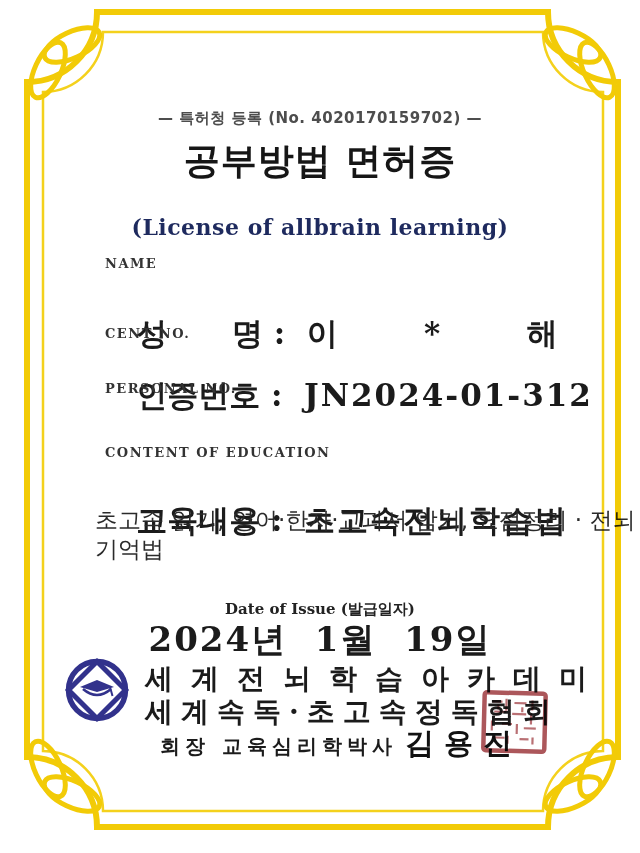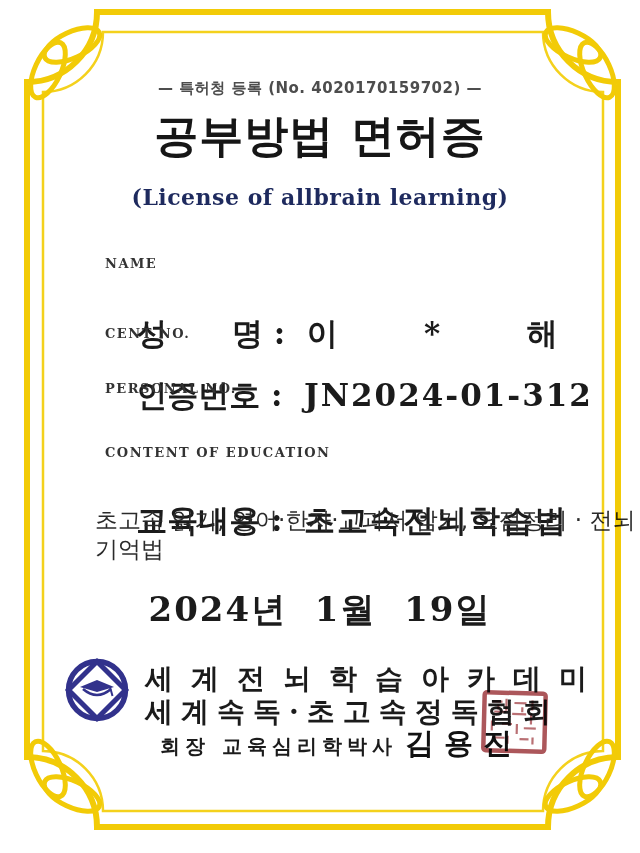--- a/index.html
+++ b/index.html
@@ -1,26 +1,26 @@
 <!DOCTYPE html>
 <html><head>
 <meta charset="utf-8">
 <style>
   html,body{margin:0;padding:0;background:#ffffff;}
   #canvas{
     position:relative;width:640px;height:853px;background:#ffffff;overflow:hidden;
     font-family:"DejaVu Serif","Liberation Serif",serif;
   }
   .abs{position:absolute;line-height:1.25;}
-  .center{left:0;right:0;text-align:center;}
+  .center{left:0;right:0;text-align:center;margin-top:30px;}
   .pre{white-space:pre;text-align:center;}
 
   .reg-line{top:79px;font-family:"DejaVu Sans","Liberation Sans",sans-serif;
     font-size:15px;font-weight:600;color:#4d4d4d;letter-spacing:.5px;}
-  .title{top:108px;font-size:44px;font-weight:bold;color:#161616;letter-spacing:1px;}
+  .title{top:108px;font-size:36px;font-weight:bold;color:#161616;letter-spacing:1px;}
   .subtitle{top:184px;font-size:22px;font-weight:bold;color:#1e2a5e;letter-spacing:.5px;}
 
   .field-label{left:105px;font-size:13px;font-weight:600;color:#333333;letter-spacing:1.5px;}
   .row{left:93px;font-size:31px;font-weight:bold;color:#1b1b1b;}
   .row .val{letter-spacing:2px;}
   .edu-detail{left:95px;top:506px;font-family:"DejaVu Sans","Liberation Sans",sans-serif;
     font-size:23px;color:#2a2a2a;}
 
   .issue-label{top:570px;font-size:15px;font-weight:bold;color:#222222;}
   .issue-date{top:588px;font-size:34px;font-weight:600;color:#1b1b1b;letter-spacing:2px;}
@@ -55,20 +55,21 @@
   </div>
 
   <div class="abs field-label" style="top:381px">PERSONAL NO.</div>
 
   <div class="abs field-label" style="top:445px">CONTENT OF EDUCATION</div>
   <div class="abs row pre" style="top:462px">
     <span>교육내용 :  </span><span class="val">초고속전뇌학습법</span>
   </div>
   <div class="abs edu-detail">초고속 읽기, 영어·한자·교과서 암기, 요점정리 · 전뇌기억법</div>
 
+  <div class="abs center issue-label">Date of Issue (발급일자)</div>
   <div class="abs center issue-date pre">2024년  1월  19일</div>
 
   <div class="abs org2">세계속독·초고속정독협회</div>
   <div class="abs org1">세계전뇌학습아카데미</div>
   <div class="abs org3">
     <span class="signer-title">회장 교육심리학박사</span><span class="signer-name">김용진</span>
   </div>
 
   <svg id="overlay" width="640" height="853" viewBox="0 0 640 853">
 

